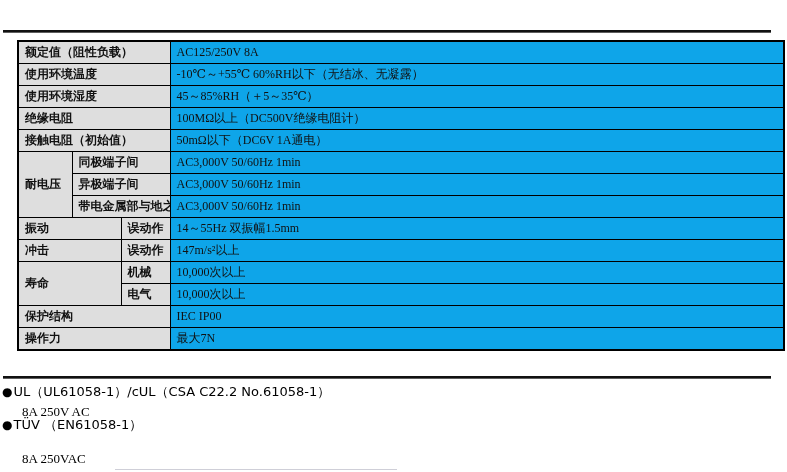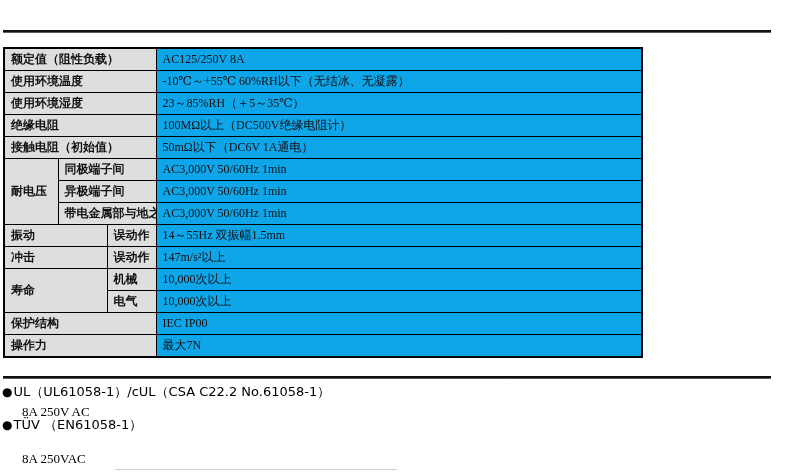--- a/index.html
+++ b/index.html
@@ -19,23 +19,23 @@
     letter-spacing:0.5px;white-space:nowrap;
   }
   .sec-title .marker{font-size:15px;margin-right:1px;}
   .rule{
     position:absolute;left:3px;width:768px;height:3px;
     background:linear-gradient(to bottom,#111 0%,#111 62%,#9a9a9a 100%);
   }
 
   
   table.spec{
-    position:absolute;left:3px;top:40px;width:640px;
+    position:absolute;left:17px;top:40px;width:768px;
     border-collapse:collapse;table-layout:fixed;
-    font-size:12px;line-height:13px;margin-top:7px;
+    font-size:12px;line-height:13px;
   }
   table.spec td{
     border:1px solid #000;
     height:19px;
     padding:1px 6px;
     vertical-align:middle;
     white-space:nowrap;overflow:hidden;
   }
   table.spec{border:2px solid #000;}
   td.lbl{background:#dedede;font-weight:600;}
@@ -78,21 +78,21 @@
       <tr>
         <td colspan="3" class="lbl">额定值（阻性负载）</td>
         <td class="val">AC125/250V 8A</td>
       </tr>
       <tr>
         <td colspan="3" class="lbl">使用环境温度</td>
         <td class="val">-10℃～+55℃ 60%RH以下（无结冰、无凝露）</td>
       </tr>
       <tr>
         <td colspan="3" class="lbl">使用环境湿度</td>
-        <td class="val">23～85%RH（＋5～35℃）</td>
+        <td class="val">45～85%RH（＋5～35℃）</td>
       </tr>
       <tr>
         <td colspan="3" class="lbl">绝缘电阻</td>
         <td class="val">100MΩ以上（DC500V绝缘电阻计）</td>
       </tr>
       <tr>
         <td colspan="3" class="lbl">接触电阻（初始值）</td>
         <td class="val">50mΩ以下（DC6V 1A通电）</td>
       </tr>
       <tr>

